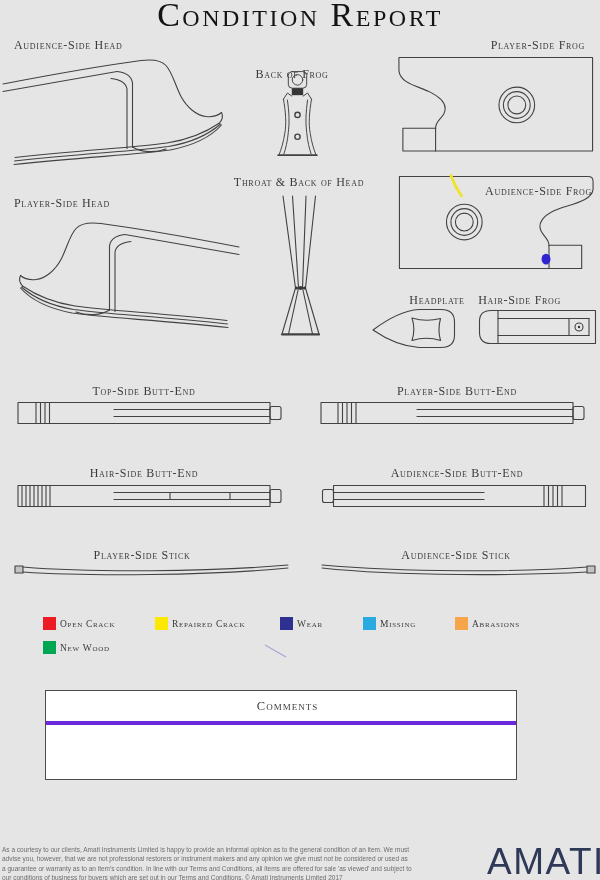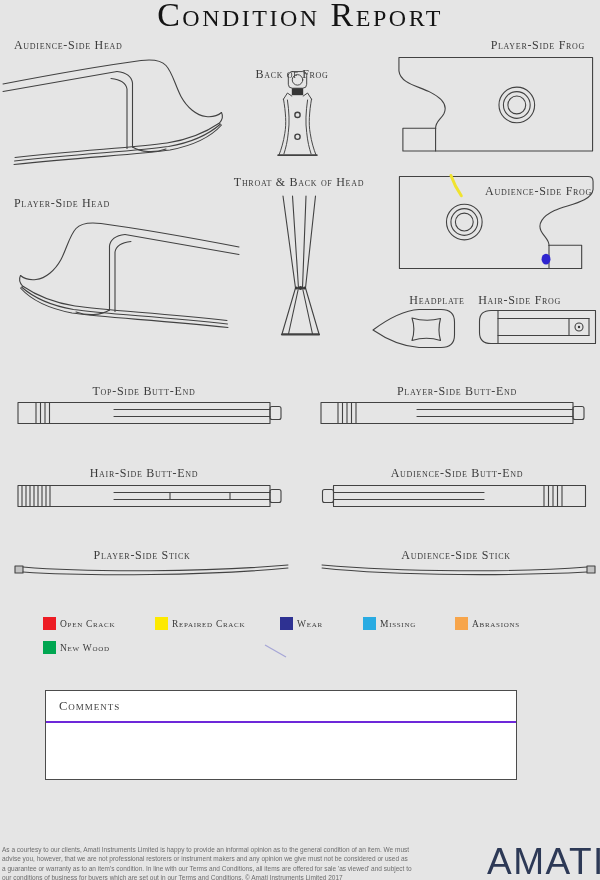--- a/index.html
+++ b/index.html
@@ -15,23 +15,23 @@
   .fig{position:absolute;overflow:visible;}
   svg.art{stroke:#424242;fill:none;stroke-width:1.1;stroke-linecap:round;stroke-linejoin:round;}
   svg.art .fill{fill:#363636;stroke:none;}
   svg.art .thick{stroke-width:2.2;}
   svg.art .grey{fill:#c3c3c3;}
   .legend-item{position:absolute;display:flex;align-items:center;gap:4px;}
   .swatch{width:13px;height:13px;flex:0 0 13px;}
   .legend-label{font-variant:small-caps;font-size:9.5px;letter-spacing:.7px;color:#3a3a3a;white-space:nowrap;}
   .comments-box{position:absolute;left:45px;top:690px;width:472px;height:90px;
                 border:1px solid #4c4c4c;box-sizing:border-box;background:#fff;}
-  .comments-head{height:30px;line-height:30px;border-bottom:2px solid #6d28d9;
+  .comments-head{height:30px;line-height:30px;border-bottom:4px solid #6d28d9;
                  padding-left:13px;font-variant:small-caps;font-size:12.5px;
-                 letter-spacing:1px;color:#3d3d3d;}
+                 letter-spacing:1px;color:#3d3d3d;text-align:center;}
   .comments-body{height:58px;}
   .footer-text{position:absolute;left:2px;top:845px;width:470px;
                font-family:"Liberation Sans",sans-serif;font-size:6.5px;line-height:9.3px;
                color:#6d6d6d;}
   .footer-text div{white-space:nowrap;}
   .amati-logo{position:absolute;left:487px;top:841px;font-family:"Liberation Sans",sans-serif;
               font-size:37px;font-weight:300;letter-spacing:1.5px;color:#2d3956;}
 </style>
 </head>
 <body>

